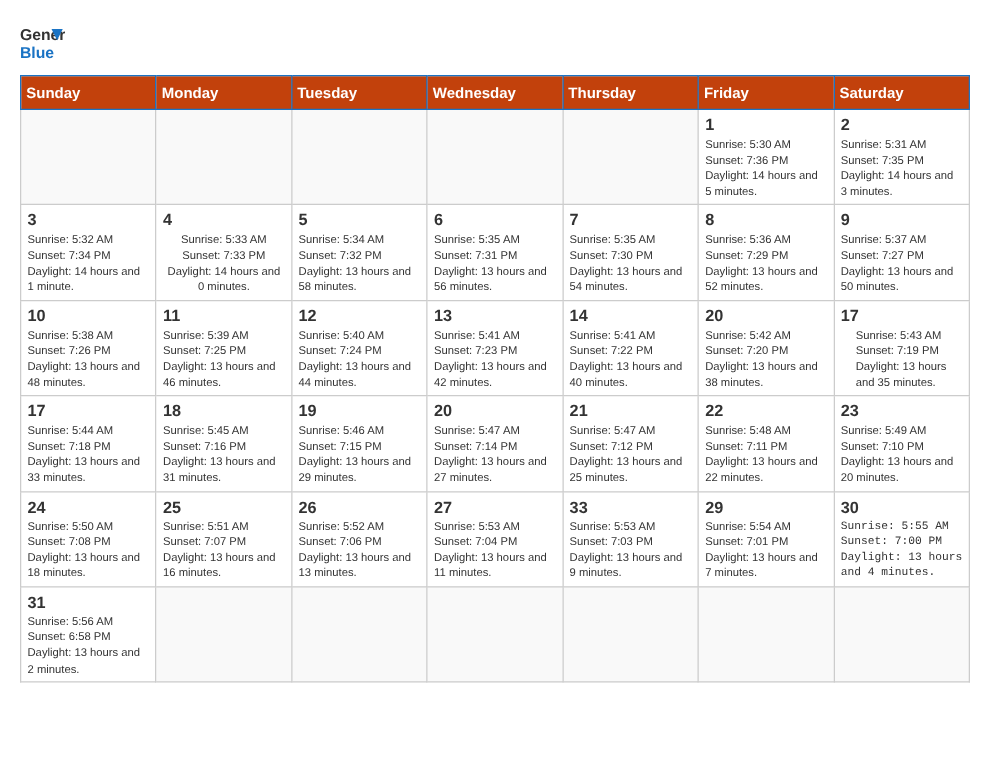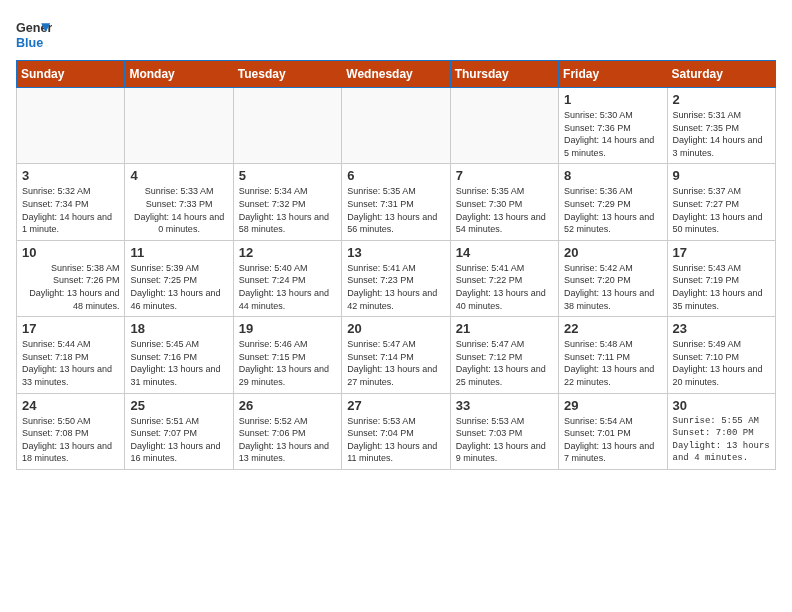--- a/index.html
+++ b/index.html
@@ -169,21 +169,21 @@
         <td>
           <span class="day-number">9</span>
           <div class="day-info" style="white-space: pre-line;">Sunrise: 5:37 AM
 Sunset: 7:27 PM
 Daylight: 13 hours and 50 minutes.</div>
         </td>
       </tr>
       <tr>
         <td>
           <span class="day-number">10</span>
-          <div class="day-info" style="white-space: pre-line; text-align: right;">Sunrise: 5:38 AM
+          <div class="day-info" style="white-space: pre-line;">Sunrise: 5:38 AM
 Sunset: 7:26 PM
 Daylight: 13 hours and 48 minutes.</div>
         </td>
         <td>
           <span class="day-number">11</span>
           <div class="day-info" style="white-space: pre-line;">Sunrise: 5:39 AM
 Sunset: 7:25 PM
 Daylight: 13 hours and 46 minutes.</div>
         </td>
         <td>
@@ -205,21 +205,21 @@
 Daylight: 13 hours and 40 minutes.</div>
         </td>
         <td>
           <span class="day-number">20</span>
           <div class="day-info" style="white-space: pre-line;">Sunrise: 5:42 AM
 Sunset: 7:20 PM
 Daylight: 13 hours and 38 minutes.</div>
         </td>
         <td>
           <span class="day-number">17</span>
-          <div class="day-info" style="white-space: pre-line;">Sunrise: 5:43 AM
+          <div class="day-info" style="white-space: pre-line; margin-left: 12px;">Sunrise: 5:43 AM
 Sunset: 7:19 PM
 Daylight: 13 hours and 35 minutes.</div>
         </td>
       </tr>
       <tr>
         <td>
           <span class="day-number">17</span>
           <div class="day-info" style="white-space: pre-line;">Sunrise: 5:44 AM
 Sunset: 7:18 PM
 Daylight: 13 hours and 33 minutes.</div>
@@ -298,14 +298,28 @@
 Sunset: 7:01 PM
 Daylight: 13 hours and 7 minutes.</div>
         </td>
         <td>
           <span class="day-number">30</span>
           <div class="day-info" style="white-space: pre-line; font-family: Liberation Mono, monospace;">Sunrise: 5:55 AM
 Sunset: 7:00 PM
 Daylight: 13 hours and 4 minutes.</div>
         </td>
       </tr>
+      <tr>
+        <td>
+          <span class="day-number">31</span>
+          <div class="day-info" style="white-space: pre-line;">Sunrise: 5:56 AM
+Sunset: 6:58 PM
+Daylight: 13 hours and 2 minutes.</div>
+        </td>
+        <td class="empty-cell"></td>
+        <td class="empty-cell"></td>
+        <td class="empty-cell"></td>
+        <td class="empty-cell"></td>
+        <td class="empty-cell"></td>
+        <td class="empty-cell"></td>
+      </tr>
     </tbody>
 </table>
 
 </body></html>

